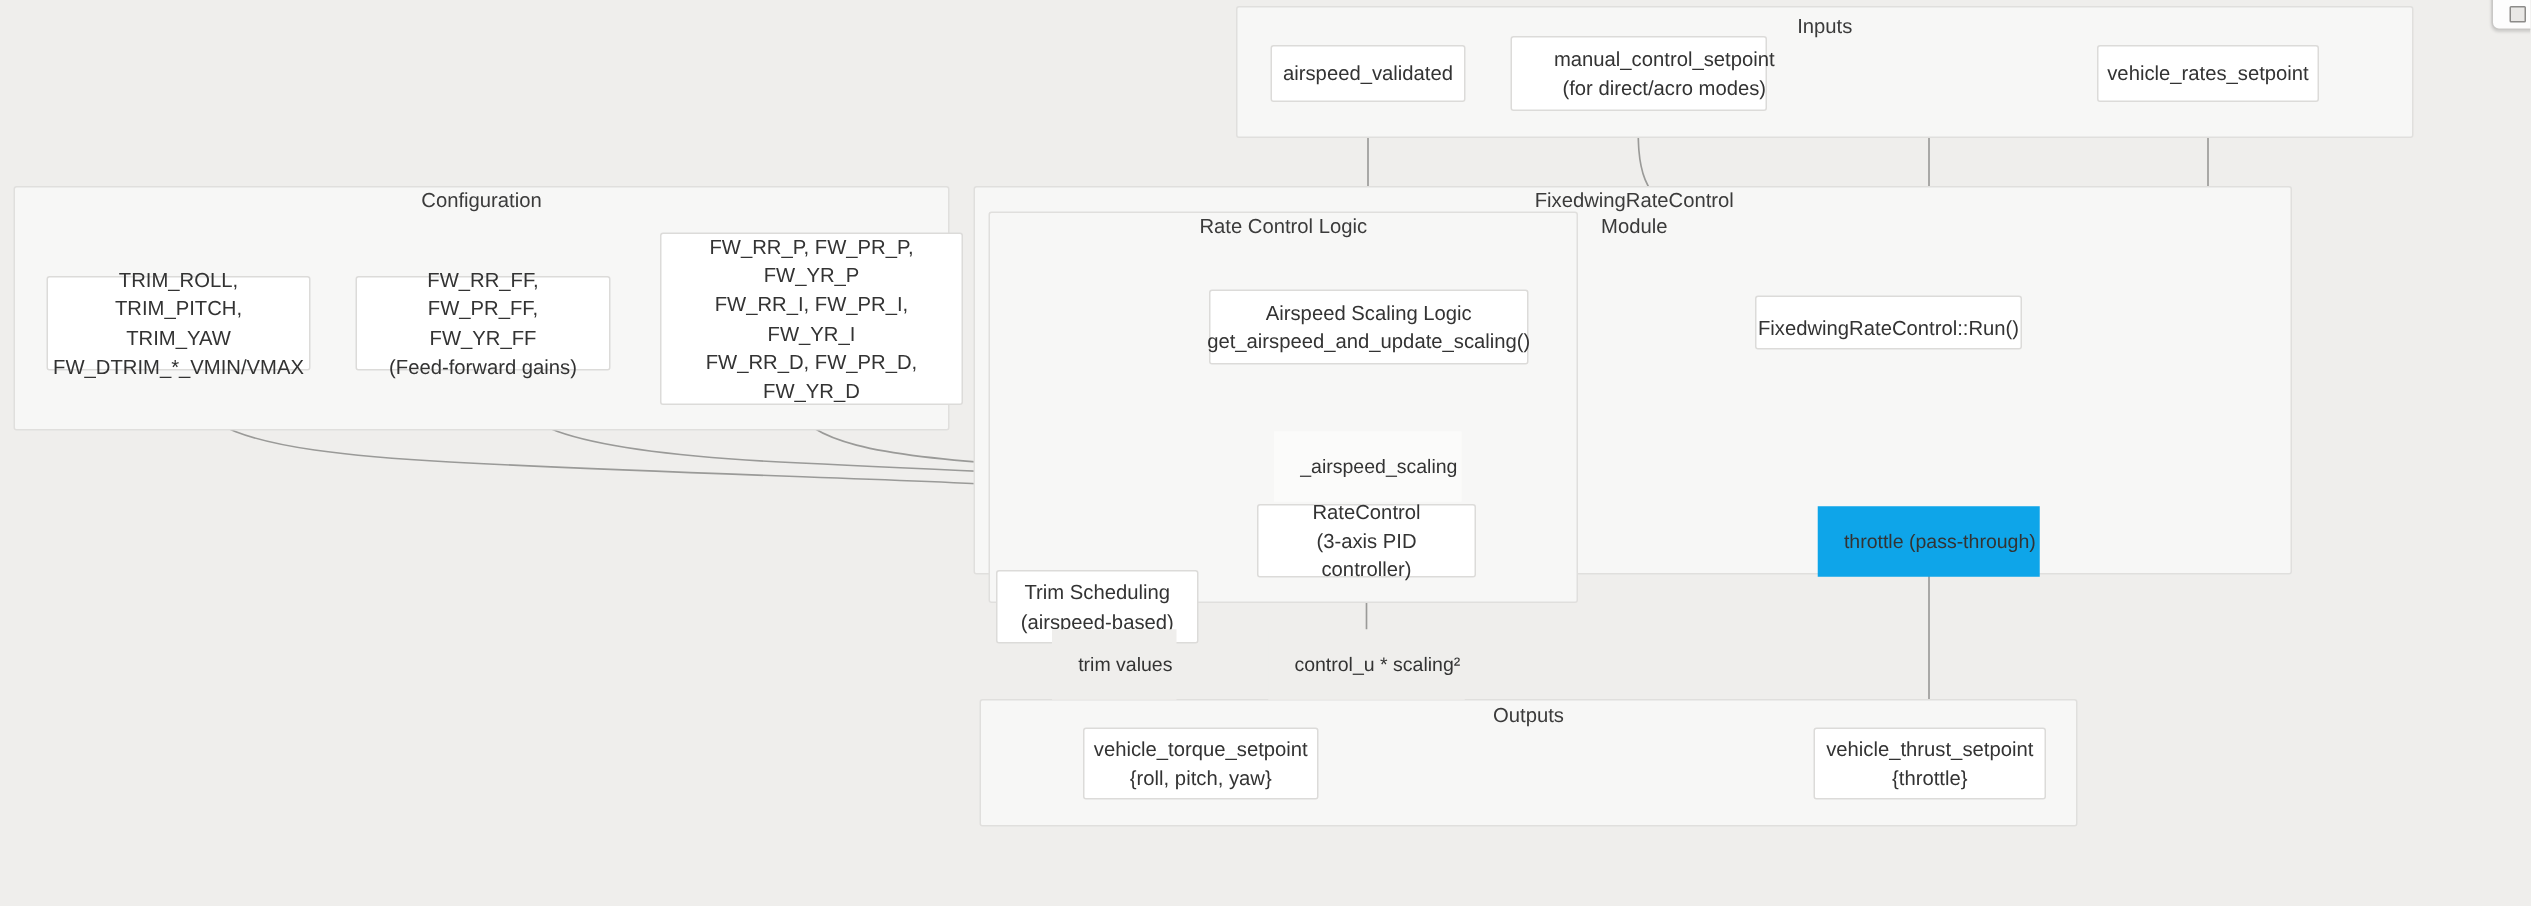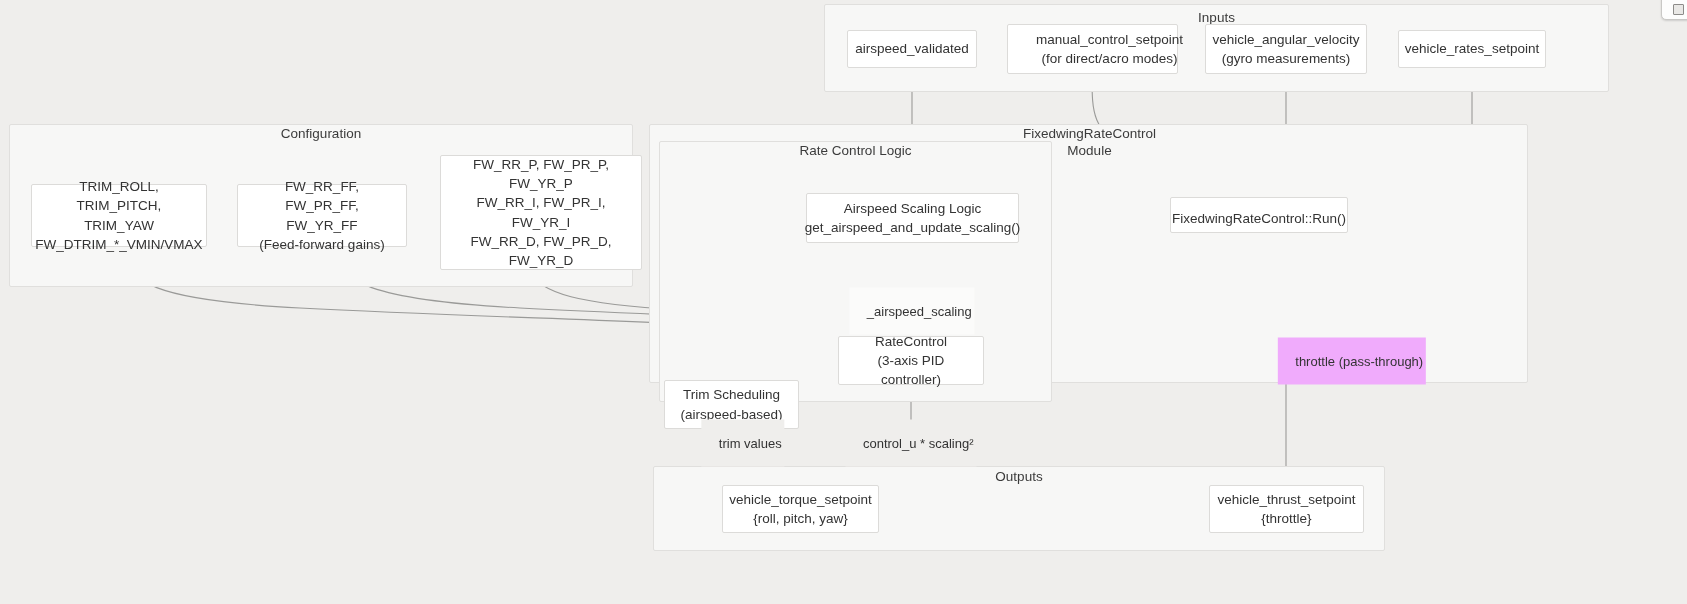--- a/index.html
+++ b/index.html
@@ -148,24 +148,20 @@
 
   <div class="node" style="left:847px; top:30px; width:130px; height:38px;">
     <span>airspeed_validated</span>
   </div>
 
   <div class="node" style="left:1007px; top:24px; width:171px; height:50px;padding-left:44px;">
     <span>manual_control_setpoint
 (for direct/acro modes)</span>
   </div>
 
-  <div class="node" style="left:1205px; top:24px; width:162px; height:50px;">
-    <span>vehicle_angular_velocity
-(gyro measurements)</span>
-  </div>
 
   <div class="node" style="left:1398px; top:30px; width:148px; height:38px;">
     <span>vehicle_rates_setpoint</span>
   </div>
 
   <div class="node" style="left:31px; top:184px; width:176px; height:63px;">
     <span>TRIM_ROLL, TRIM_PITCH,
 TRIM_YAW
 FW_DTRIM_*_VMIN/VMAX</span>
   </div>
@@ -211,21 +207,21 @@
 
   <div class="node" style="left:1209px; top:485px; width:155px; height:48px;">
     <span>vehicle_thrust_setpoint
 {throttle}</span>
   </div>
 
   <div class="edge-label" style="left:912px; top:311px;">
     <span>_airspeed_scaling</span>
   </div>
 
-  <div class="edge-label" style="left:1352px; top:361px; background:#f0abfc;">
+  <div class="edge-label" style="left:1286px; top:361px; background:#0ea5e9;">
     <span>throttle (pass-through)</span>
   </div>
 
   <div class="edge-label" style="left:743px; top:443px; background:#efeeec;">
     <span>trim values</span>
   </div>
 
   <div class="edge-label" style="left:911px; top:443px; background:#efeeec;">
     <span>control_u * scaling²</span>
   </div>

